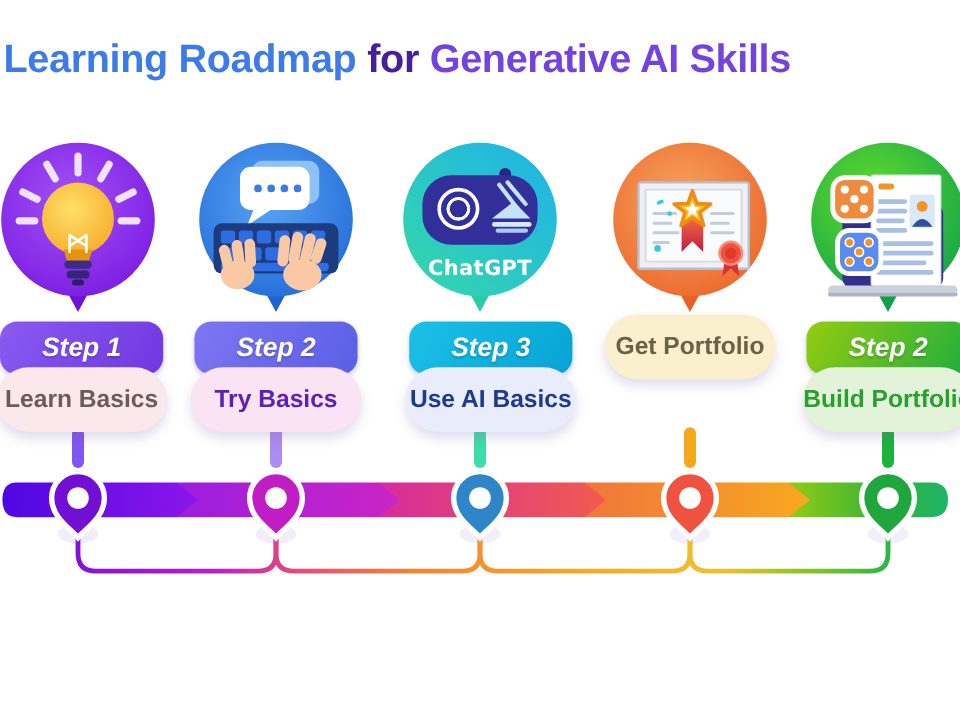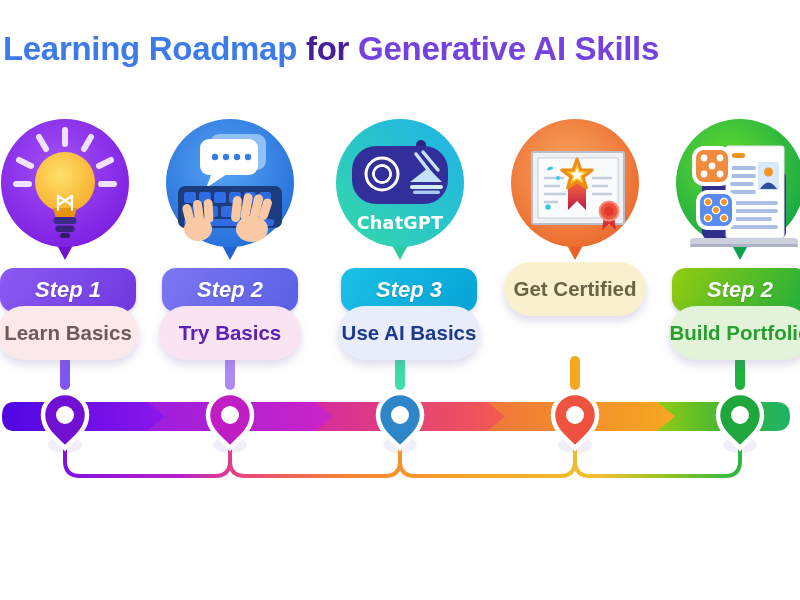--- a/index.html
+++ b/index.html
@@ -235,21 +235,21 @@
   </div>
   <div class="card" style="left: 162px; --hf: #7D76F2; --ht: #5A60E4; --pbg: #FAE3F3; --ptx: #5B21B6; --stub: #AD8BF5;">
     <div class="card-header"><span>Step 2</span></div>
     <div class="card-pill"><span>Try Basics</span></div>
   </div>
   <div class="card" style="left: 341px; --hf: #1BC0E6; --ht: #06A4D6; --pbg: #E9EDFB; --ptx: #1D3A8C; --stub: #3EDCA8;">
     <div class="card-header"><span>Step 3</span></div>
     <div class="card-pill"><span>Use AI Basics</span></div>
   </div>
   <div class="card" style="left: 507px; --hf: #F79B55; --ht: #EE7131; --pbg: #FAF0CE; --ptx: #6A6244; --stub: #F5A81E;">
-    <div class="card-pill"><span>Get Certified</span></div>
+    <div class="card-pill"><span>Get Portfolio</span></div>
   </div>
   <div class="card" style="left: 672px; --hf: #94CC10; --ht: #1FAE3C; --pbg: #E3F3D9; --ptx: #27A02E; --stub: #1EB33C;">
     <div class="card-header"><span>Step 2</span></div>
     <div class="card-pill"><span>Build Portfolio</span></div>
   </div>
 
   <div class="stub" style="left: 60px; --hf: #8A5AF2; --ht: #7038E0; --pbg: #FAE8EA; --ptx: #6E5A58; --stub: #8057F2;"></div>
   <div class="stub" style="left: 225px; --hf: #7D76F2; --ht: #5A60E4; --pbg: #FAE3F3; --ptx: #5B21B6; --stub: #AD8BF5;"></div>
   <div class="stub" style="left: 395px; --hf: #1BC0E6; --ht: #06A4D6; --pbg: #E9EDFB; --ptx: #1D3A8C; --stub: #3EDCA8;"></div>
   <div class="stub" style="left: 570px; --hf: #F79B55; --ht: #EE7131; --pbg: #FAF0CE; --ptx: #6A6244; --stub: #F5A81E;"></div>

